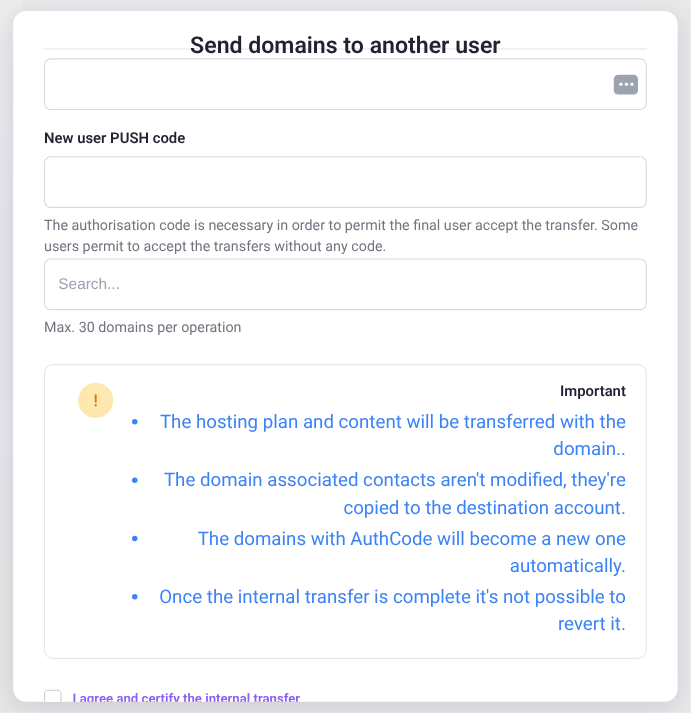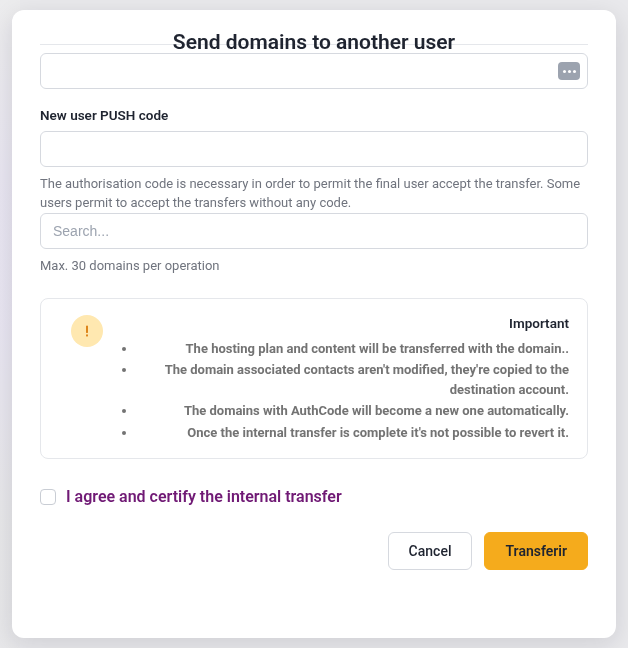--- a/index.html
+++ b/index.html
@@ -56,21 +56,21 @@
     margin-top:14px;
     border:none; border-top:1px solid #e5e7eb;
   }
   .label {
     font-size:13.5px; font-weight:600; color:#1f2430;
     margin-top:18px; margin-bottom:8px;
   }
   .input-wrap { position:relative; }
   .text-input {
     width:100%;
-    height:36px;
+    height:47px;
     border:1px solid #d6d9df;
     border-radius:6px;
     padding: 0 12px;
     font-size:14px;
     color:#1f2430;
     outline:none;
     background:#fff;
   }
   .text-input::placeholder { color:#9ca3af; }
   .key-badge {
@@ -95,33 +95,32 @@
     width:32px;height:32px;border-radius:50%;
     background:#ffe8b0;
     display:flex;align-items:center;justify-content:center;
     flex:0 0 32px;
     color:#d97706;
   }
   .notice-body { flex:1; }
   .notice-title { font-size:13.5px; font-weight:600; color:#1f2430; margin-bottom:8px;}
   .notice-list { margin:0; padding-left:18px; }
   .notice-list li {
-    font-size:13px; color:#737373; line-height:1.5;
+    font-size:17px; color:#3b82f6; line-height:1.5;
     margin-bottom:2px;
-    font-weight:bold;
   }
   .agree-row {
     margin-top:28px;
     display:flex; align-items:center; gap:10px;
   }
   .checkbox {
     width:16px;height:16px;border:1.5px solid #c9cdd4;border-radius:4px;background:#fff;
     cursor:pointer;
   }
-  .agree-label { font-size:16px; font-weight:600; color:#701a75; }
+  .agree-label { font-size:12px; font-weight:600; color:#8b5cf6; }
   .footer-row {
     margin-top:26px;
     display:flex; justify-content:flex-end; gap:12px;
   }
   .btn {
     height:38px; padding:0 20px; border-radius:6px;
     font-size:14px; font-weight:500;
     display:flex;align-items:center;justify-content:center;
     cursor:pointer;
   }

